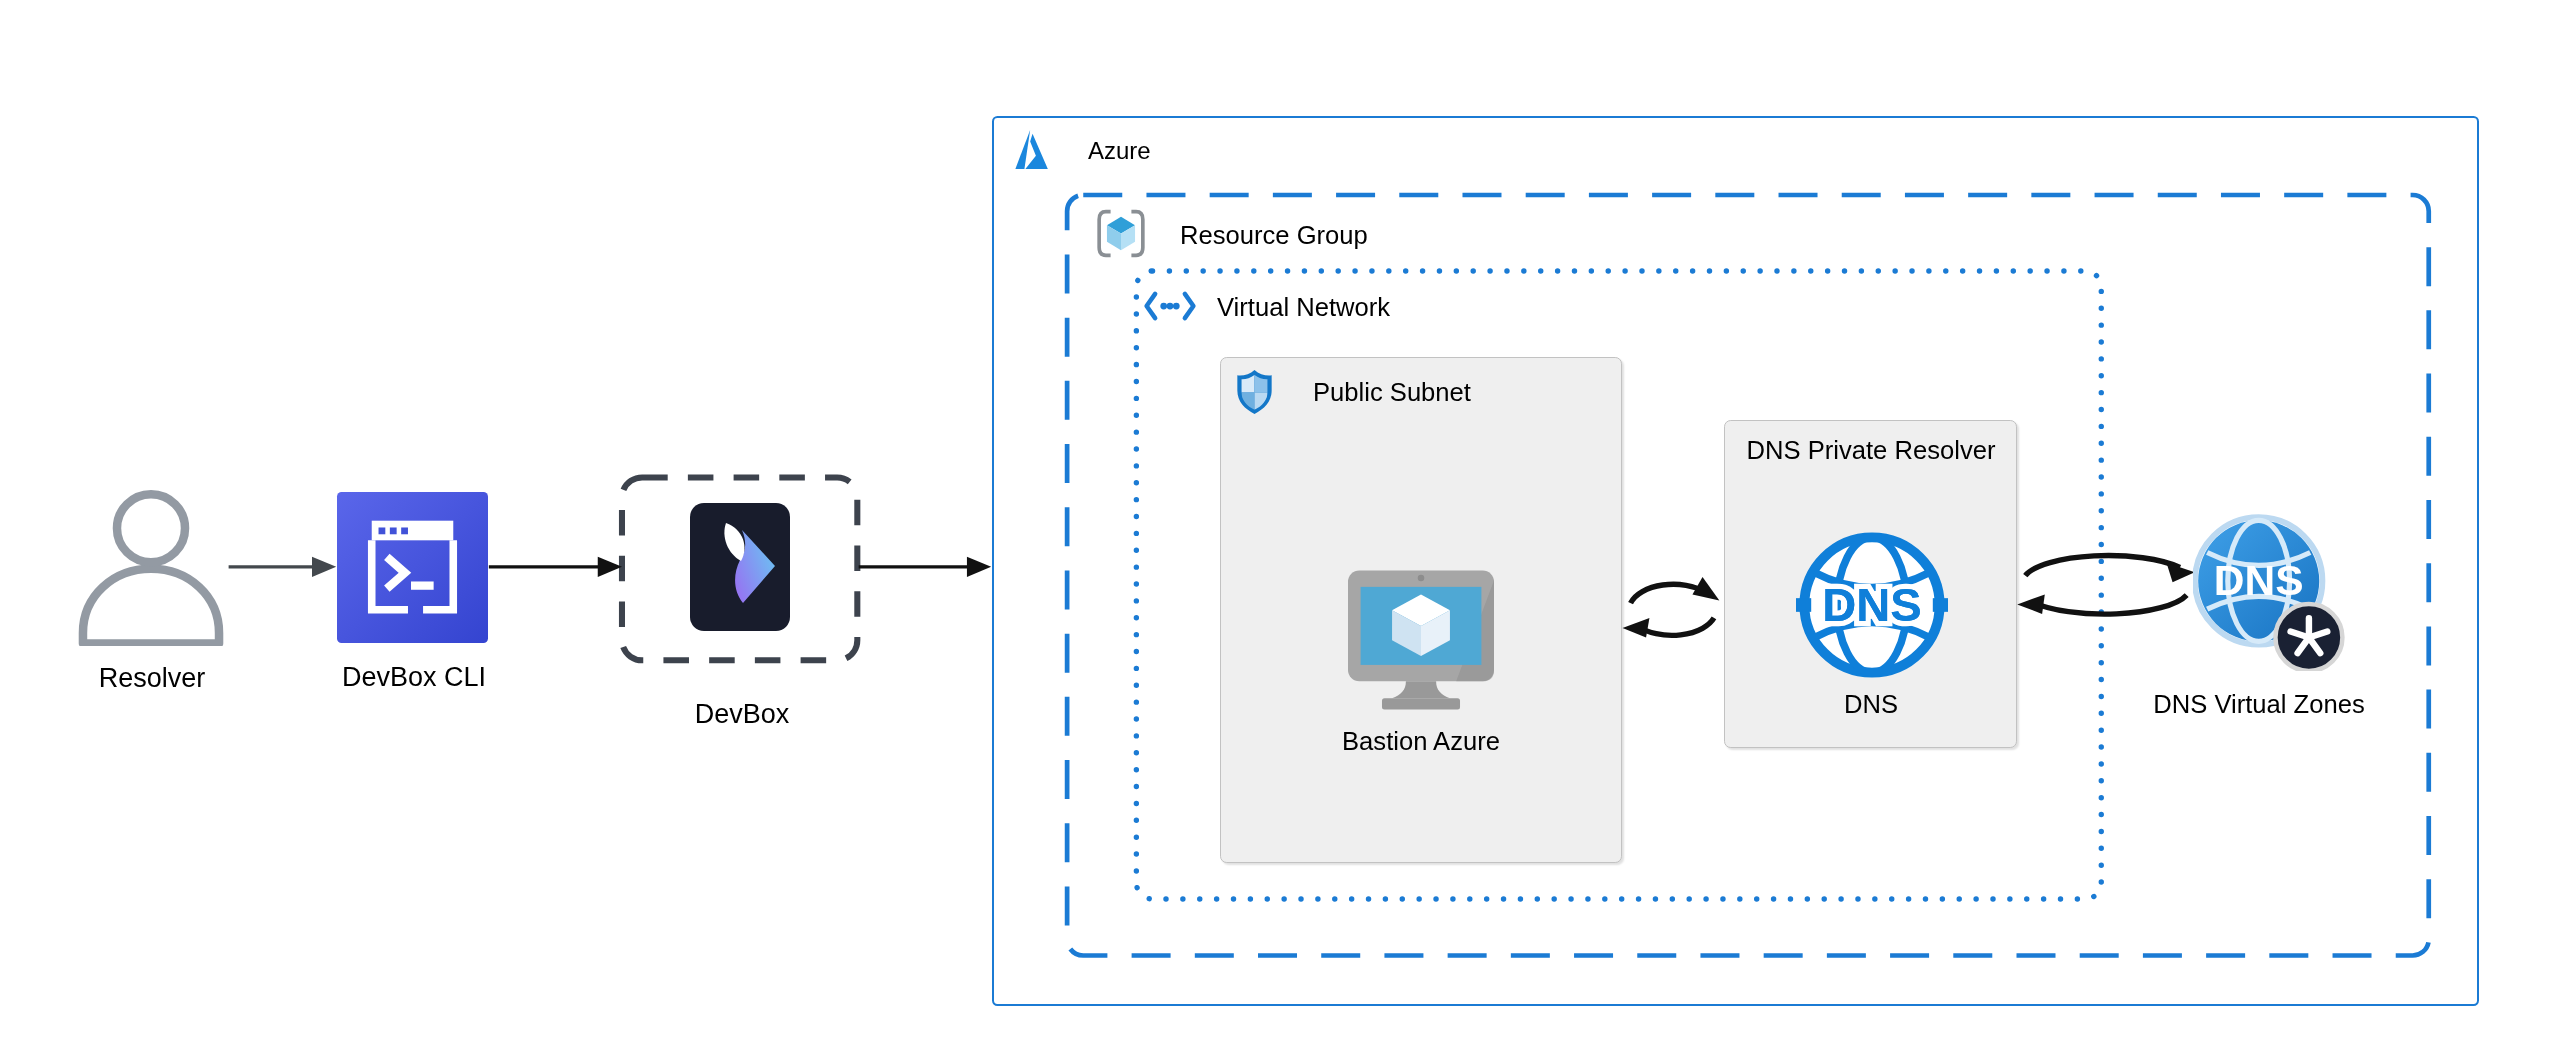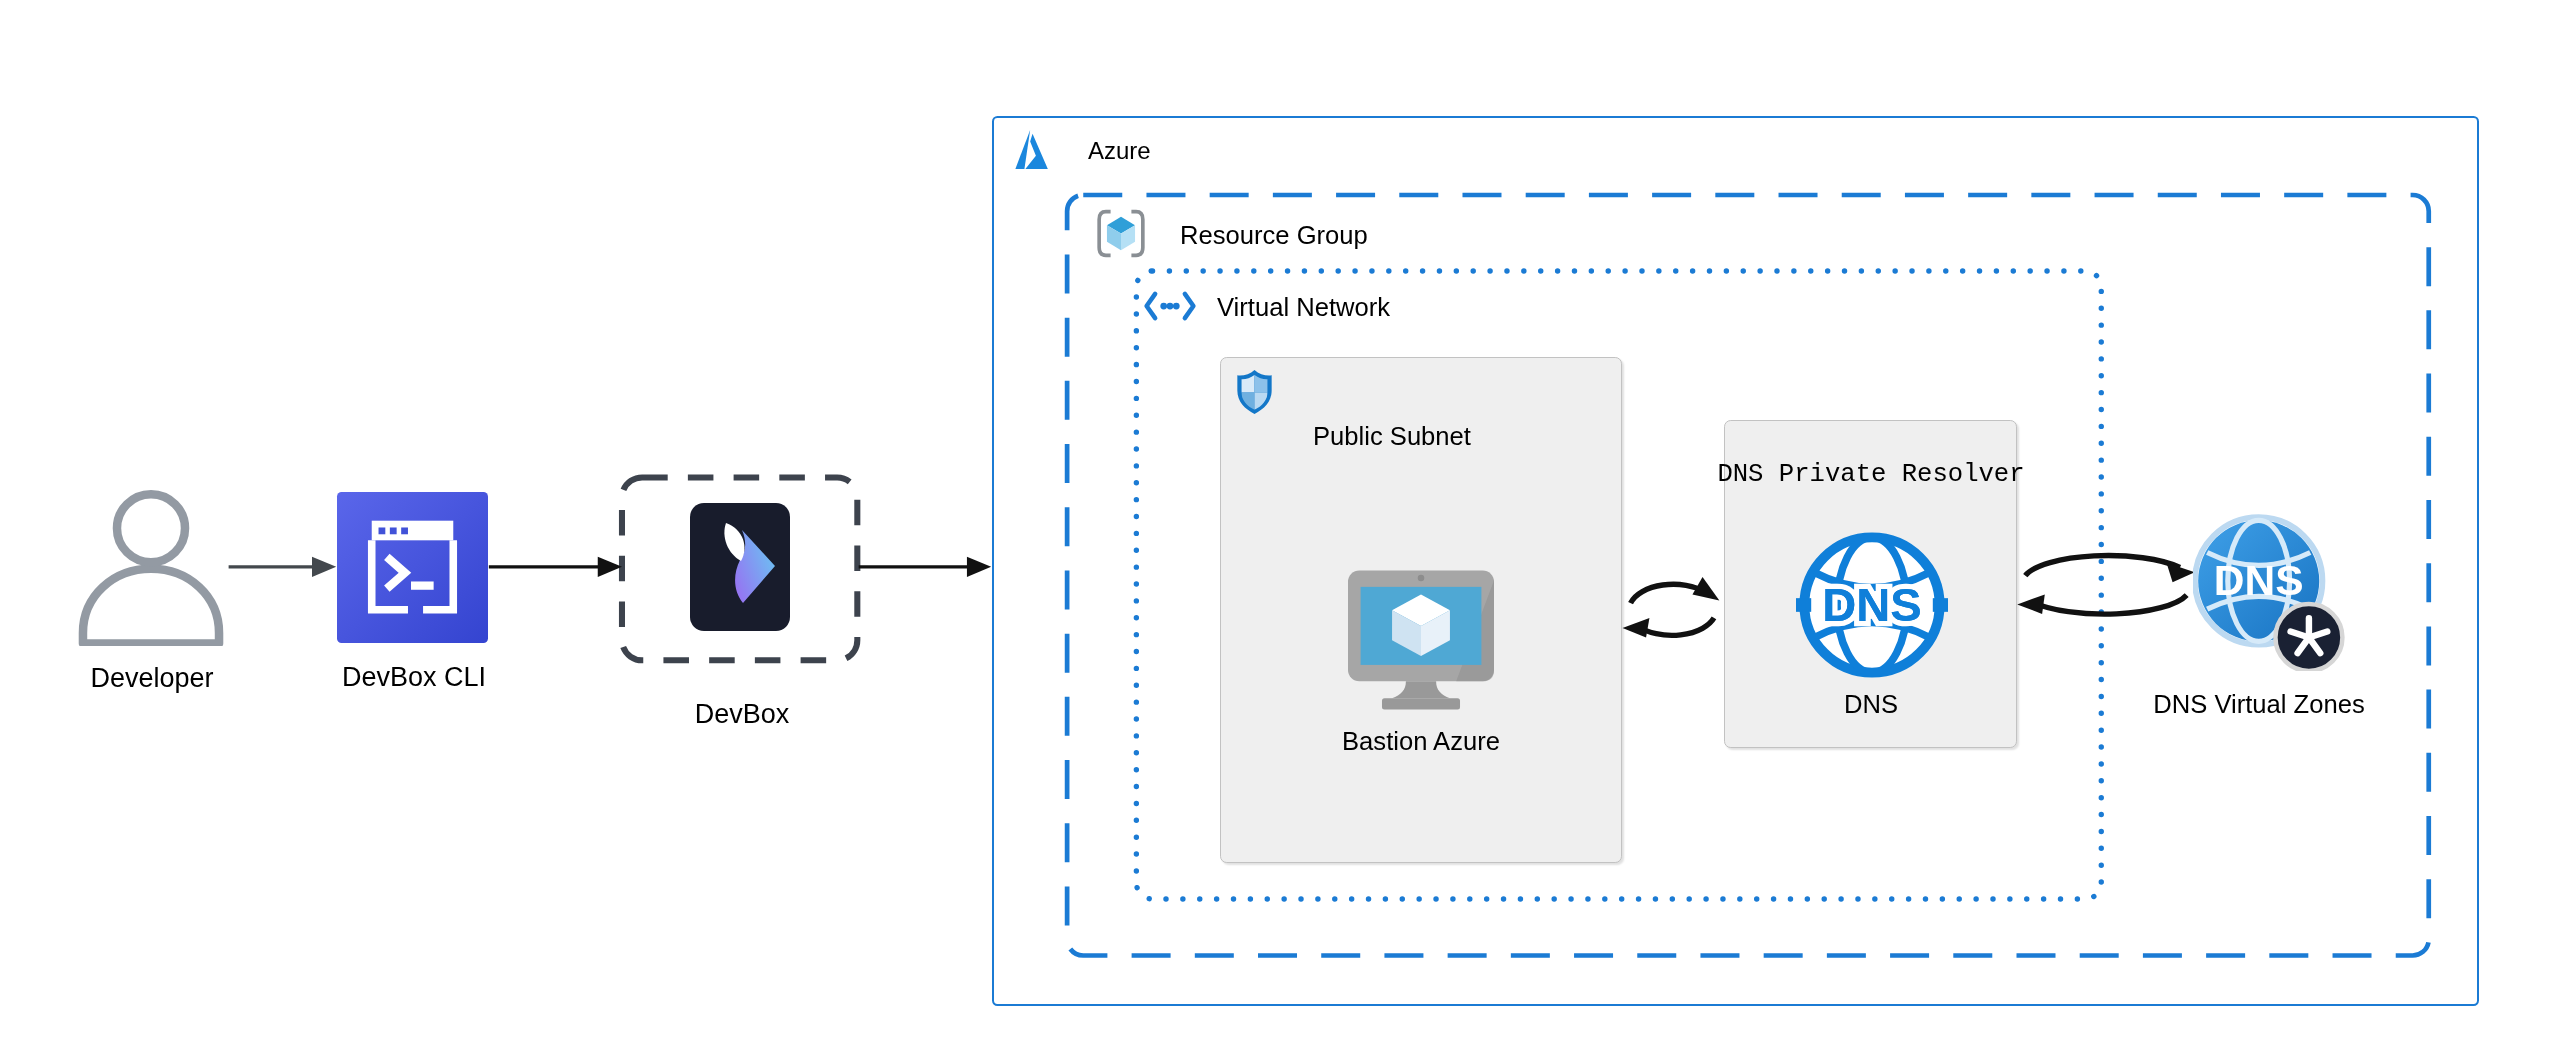--- a/index.html
+++ b/index.html
@@ -66,21 +66,21 @@
       <polygon points="3000,899 3041,884 3037,913" fill="#111111" stroke="none"></polygon>
     </g>
   </svg>
 
   <div class="icon" style="left:72px;top:489px;width:158px;height:157px;">
     <svg viewBox="0 0 120 120" width="158" height="157">
       <path d="M8,118 V110 C8,82 31,61 60,61 C89,61 112,82 112,110 V118 Z" fill="#ffffff" stroke="#939aa3" stroke-width="6.5" stroke-linejoin="round"></path>
       <circle cx="60" cy="30" r="26" fill="#ffffff" stroke="#939aa3" stroke-width="6.5"></circle>
     </svg>
   </div>
-  <div class="lbl center node-lbl" style="left:152px;top:663px;">Developer</div>
+  <div class="lbl center node-lbl" style="left:152px;top:663px;">Resolver</div>
 
   <div class="icon" style="left:336px;top:492px;width:153px;height:151px;">
     <svg viewBox="0 0 100 100" width="153" height="151">
       <defs>
         <linearGradient id="dzg" x1="0" y1="0" x2="1" y2="1">
           <stop offset="0" stop-color="#5a66ea"></stop>
             <stop offset="1" stop-color="#3444d0"></stop>
         </linearGradient>
       </defs>
       <rect x="0" y="0" width="100" height="100" rx="3" fill="url(#dzg)"></rect>
@@ -149,38 +149,38 @@
       </defs>
       <path d="M50,3 C62,14 79,19 94,17 L94,56 C94,85 74,104 50,116 C26,104 6,85 6,56 L6,17 C21,19 38,14 50,3 Z" fill="#1377c8"></path>
       <g clip-path="url(#shieldclip)">
         <rect x="16" y="16" width="34" height="45" fill="#d9eaf8"></rect>
         <rect x="50" y="16" width="34" height="45" fill="#8cc1ea"></rect>
         <rect x="16" y="61" width="34" height="48" fill="#6fb0e0"></rect>
         <rect x="50" y="61" width="34" height="48" fill="#b9d9f2"></rect>
       </g>
     </svg>
   </div>
-  <div class="lbl box-lbl" style="left:1313px;top:378px;margin-top:44px;">Public Subnet</div>
+  <div class="lbl box-lbl" style="left:1313px;top:378px;">Public Subnet</div>
 
   <div class="icon" style="left:1345px;top:568px;width:152px;height:146px;">
     <svg viewBox="0 0 120 116" width="152" height="146">
       <rect x="2" y="2" width="116" height="88" rx="9" fill="#a6a6a6"></rect>
       <path d="M118,10 L118,81 Q118,90 109,90 L88,90 Z" fill="#8f8f8f" opacity="0.55"></path>
       <circle cx="60" cy="8" r="2.6" fill="#8d8d8d"></circle>
       <rect x="12" y="15" width="96" height="62" fill="#4fa8d4"></rect>
       <polygon points="60,21 83,33.5 60,46 37,33.5" fill="#ffffff"></polygon>
       <polygon points="37,33.5 60,46 60,70 37,57.5" fill="#cfe3f2"></polygon>
       <polygon points="83,33.5 60,46 60,70 83,57.5" fill="#e8f1f9"></polygon>
       <path d="M48,90 C48,97 44,101 37,103.5 L83,103.5 C76,101 72,97 72,90 Z" fill="#999999"></path>
       <rect x="29" y="103.5" width="62" height="9" rx="2" fill="#999999"></rect>
     </svg>
   </div>
   <div class="lbl center box-lbl" style="left:1421px;top:727px;">Bastion Azure</div>
 
-  <div class="lbl center box-lbl" style="left:1871px;top:460px;font-family:Liberation Mono, monospace;">DNS Private Resolver</div>
+  <div class="lbl center box-lbl" style="left:1871px;top:436px;">DNS Private Resolver</div>
   <div class="icon" style="left:1796px;top:529px;width:152px;height:152px;">
     <svg viewBox="0 0 200 200" width="152" height="152">
       <circle cx="100" cy="100" r="89" fill="#ffffff" stroke="#0f7fd9" stroke-width="13"></circle>
       <ellipse cx="100" cy="100" rx="46" ry="89" fill="none" stroke="#0f7fd9" stroke-width="10"></ellipse>
       <path d="M24,57 Q100,97 176,57" fill="none" stroke="#0f7fd9" stroke-width="10"></path>
       <path d="M24,143 Q100,103 176,143" fill="none" stroke="#0f7fd9" stroke-width="10"></path>
       <rect x="0" y="91" width="20" height="18" fill="#0f7fd9"></rect>
       <rect x="180" y="91" width="20" height="18" fill="#0f7fd9"></rect>
       <text x="100" y="121" text-anchor="middle" font-family="Liberation Sans, sans-serif" font-size="62" font-weight="bold" fill="#0f7fd9" stroke="#ffffff" stroke-width="14" paint-order="stroke">DNS</text>
       <text x="100" y="121" text-anchor="middle" font-family="Liberation Sans, sans-serif" font-size="62" font-weight="bold" fill="#0f7fd9">DNS</text>

